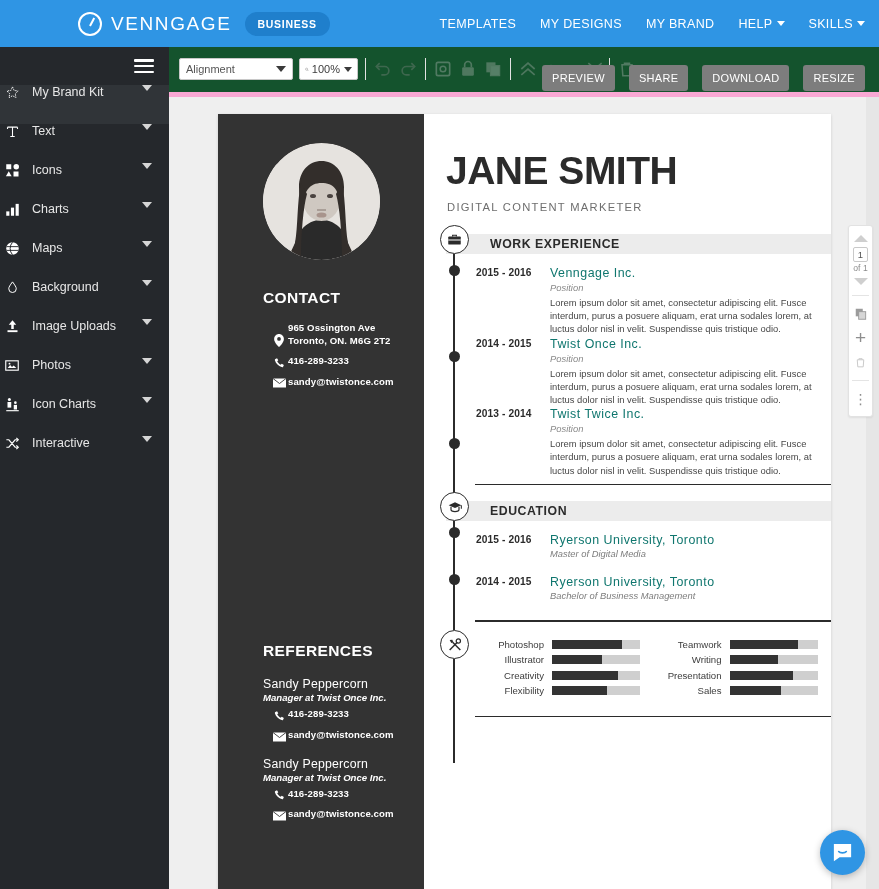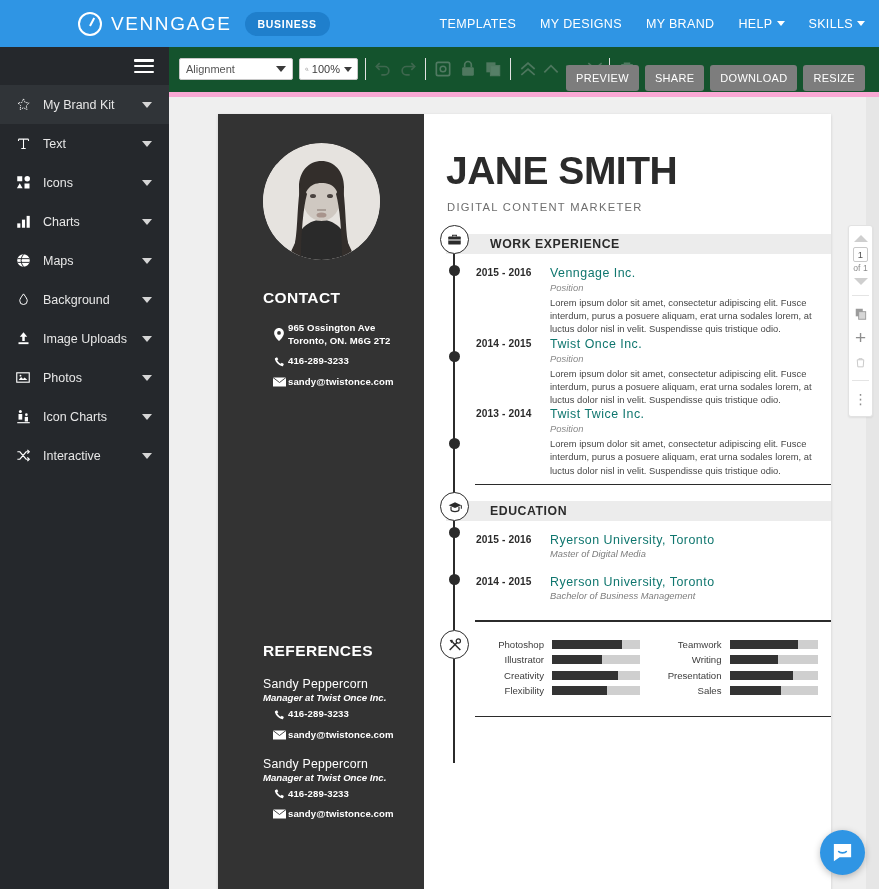--- a/index.html
+++ b/index.html
@@ -50,33 +50,33 @@
     font-size:11px; color:#3d3d3d; display:flex; align-items:center; gap:3px; padding:0 5px;
   }
   .zoom-box .cap { display:inline-block; border-left:4px solid transparent;
     border-right:4px solid transparent; border-top:5px solid #3a3a3a; margin-left:1px; }
   .ticon { position:absolute; top:12px; width:20px; height:20px; opacity:.35; }
   .tsep  { position:absolute; top:11px; width:1px; height:22px; background:#e2e2e2; }
 
   .actionbtns { position:absolute; right:14px; top:65px; display:flex; gap:6px; }
   .actionbtns button {
     background:#7d7d7d; color:#fff; border:none; border-radius:3px;
-    font-size:11px; letter-spacing:.3px; padding:7px 10px; font-family:inherit; cursor:pointer;
+    font-size:11px; letter-spacing:.3px; padding:7px 10px; font-family:inherit; cursor:pointer;margin-left:8px;
   }
 
   
   .sidebar {
     position:absolute; top:47px; left:0; width:169px; height:842px;
     background:#25282c;
   }
   .hamburger-row { height:38px; position:relative; }
   .hamburger { position:absolute; right:15px; top:12px; width:20px; height:14px; cursor:pointer; }
   .hamburger i { display:block; height:2.6px; background:#fff; margin-bottom:3.2px; border-radius:1px; }
   .side-item {
-    height:39px; display:flex; align-items:center; padding:0 12px;
+    height:39px; display:flex; align-items:flex-start; padding:0 1px;
     color:#e7e7e7; font-size:12.5px; position:relative; cursor:pointer;
   }
   .side-item.hl { background:#303438; }
   .side-ico { width:22px; display:flex; justify-content:center; align-items:center;
               color:#fff; font-size:13px; }
   .side-label { margin-left:9px; }
   .side-caret { position:absolute; right:17px; border-left:5px solid transparent;
     border-right:5px solid transparent; border-top:6px solid #d6d6d6; }
 
   
@@ -102,21 +102,21 @@
       radial-gradient(circle at 50% 20%, #3b3633 0 40%, rgba(0,0,0,0) 42%),
       linear-gradient(160deg,#e8e6e3,#dedbd7 55%,#cfccc8);
     box-shadow: inset 0 0 0 1px rgba(255,255,255,.2);
     overflow:hidden; position:relative;
   }
   .avatar svg { position:absolute; inset:0; }
   .rcol h3 {
     font-size:15.5px; letter-spacing:.4px; font-weight:bold; margin:0 0 0 45px;
   }
   .ct-list { margin:15px 0 0 52px; }
-  .ct-row { display:flex; align-items:center; margin-bottom:8px; }
+  .ct-row { display:flex; align-items:flex-end; margin-bottom:8px; }
   .ct-ico { width:18px; flex:none; display:flex; justify-content:center; color:#fff; }
   .ct-tx { font-size:9.6px; line-height:12.6px; font-weight:bold; letter-spacing:.1px; }
   .ref-name { font-size:12.3px; margin:0 0 1px 45px; letter-spacing:.2px; }
   .ref-role { font-size:9.6px; font-style:italic; font-weight:bold; margin:0 0 3px 45px; }
 
   
   .wcol { flex:1; position:relative; padding:0; }
   .rname { font-size:39px; font-weight:bold; letter-spacing:-.5px; color:#2b2b2b;
            margin:37px 0 0 22px; line-height:1; }
   .rtitle { font-size:11.2px; letter-spacing:1.3px; color:#6e6e6e; margin:11px 0 0 23px; }

